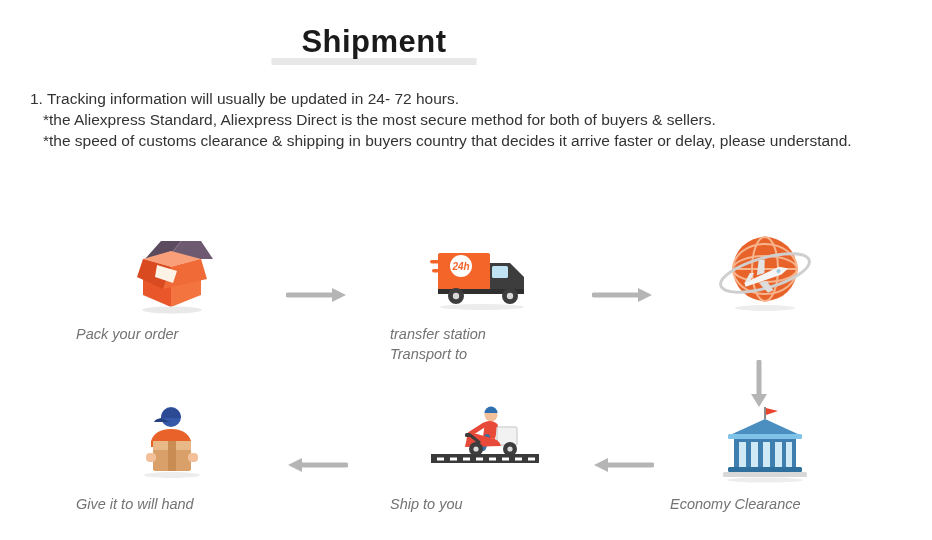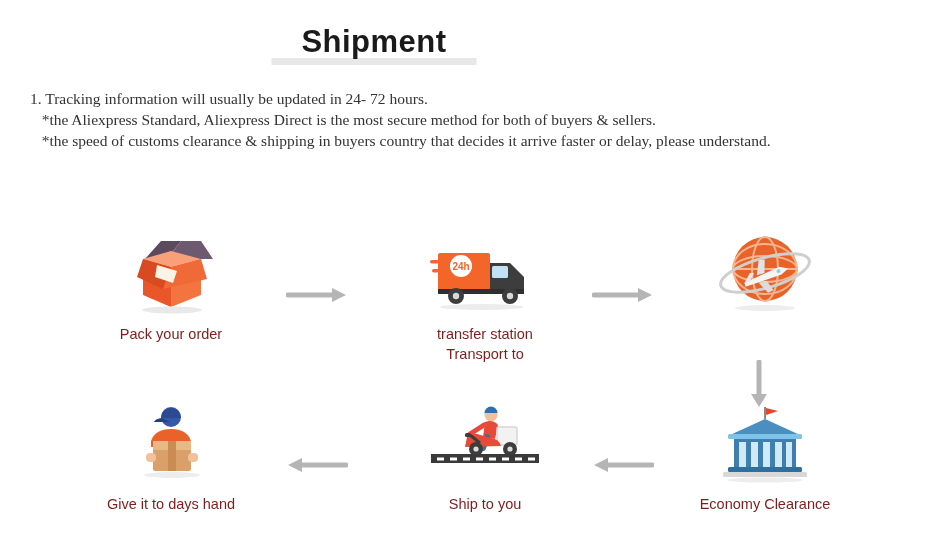--- a/index.html
+++ b/index.html
@@ -48,47 +48,47 @@
     position: absolute;
     left: 30px;
     top: 88px;
     width: 872px;
     font-size: 15.5px;
     line-height: 21px;
     color: #333333;
   }
   .notes .line {
     white-space: pre-wrap;
-    font-family: Liberation Serif, serif;
   }
 
   
   .flow {
     position: absolute;
     left: 0;
     top: 230px;
     width: 932px;
     height: 300px;
   }
   .node {
     position: absolute;
-    text-align: center;
+    text-align: left;
     width: 190px;
+    font-style: italic;
   }
   .node .art {
     height: 86px;
     display: flex;
     align-items: center;
     justify-content: center;
   }
   .node .caption {
     margin-top: 8px;
     font-size: 14.5px;
     line-height: 20px;
-    color: #7f1d1d;
+    color: #737373;
   }
 
   
   .n-pack   { left: 76px;  top: 0px; }
   .n-trans  { left: 390px; top: 0px; }
   .n-air    { left: 670px; top: 0px; }
   
   .n-give   { left: 76px;  top: 170px; }
   .n-sent   { left: 390px; top: 170px; }
   .n-cust   { left: 670px; top: 170px; }
@@ -324,17 +324,17 @@
         <rect x="32" y="40" width="38" height="9" fill="#e8b987"></rect>
         <rect x="47" y="40" width="8" height="30" fill="#c98c52"></rect>
 
         <rect x="25" y="52" width="10" height="9" rx="4" fill="#f3c09a"></rect>
         <rect x="67" y="52" width="10" height="9" rx="4" fill="#f3c09a"></rect>
 
         <ellipse cx="51" cy="74" rx="28" ry="3" fill="#ededed"></ellipse>
       </svg>
     </div>
     <div class="caption">
-      <div>Give it to days hand</div>
+      <div>Give it to will hand</div>
     </div>
   </div>
 
 </div>
 
 </body></html>

